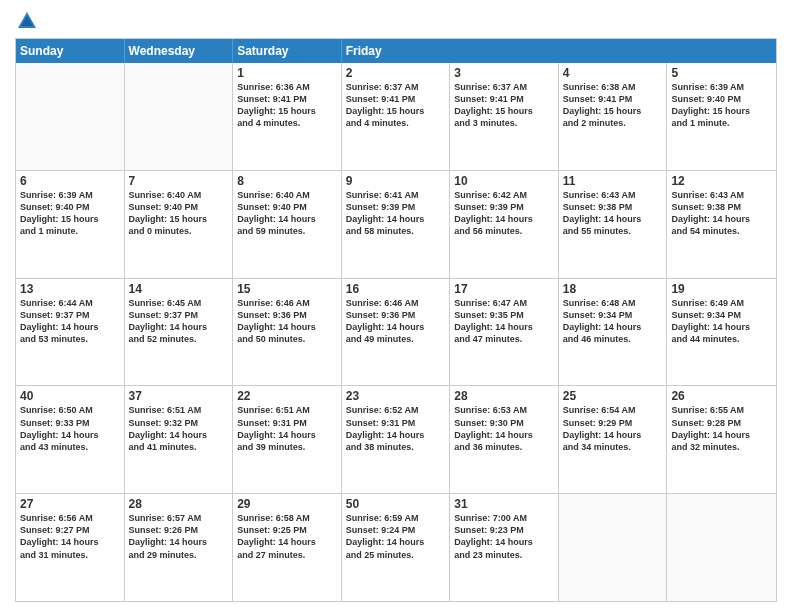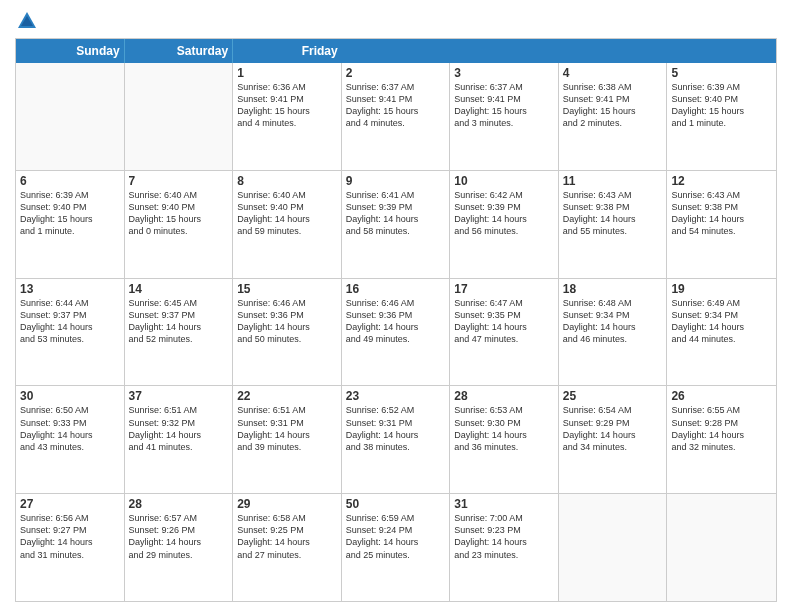--- a/index.html
+++ b/index.html
@@ -66,21 +66,21 @@
     .cal-header {
       display: grid;
       grid-template-columns: repeat(7, 1fr);
       background: #2a7fc1;
     }
     .cal-header-cell {
       color: #fff;
       font-weight: bold;
       font-size: 12px;
       padding: 5px 4px;
-      text-align: right;
+      text-align: left;
       border-right: 1px solid #4a9fd1;
     }
     .cal-header-cell:last-child { border-right: none; }
     .cal-body {
       flex: 1;
       display: flex;
       flex-direction: column;
     }
     .cal-row {
       display: grid;
@@ -104,20 +104,21 @@
       font-size: 12px;
       font-weight: bold;
       color: #333;
       display: block;
       margin-bottom: 1px;
     }
     .cell-text {
       font-size: 9px;
       line-height: 1.35;
       color: #333;
+      font-weight: bold;
     }
   </style>
 </head>
 <body>
 
 <div class="page">
   <div class="header">
     <div class="logo">
       <svg class="logo-icon" viewBox="0 0 22 22">
         <polygon points="11,2 20,18 2,18" fill="#2a7fc1"></polygon>
@@ -130,20 +131,21 @@
     </div>
     <div class="title-block">
       <div class="month-title"></div>
       <div class="location-title"></div>
     </div>
   </div>
 
   <div class="calendar">
     <div class="cal-header">
     <div class="cal-header-cell">Sunday</div>
+        <div class="cal-header-cell">Wednesday</div>
         <div class="cal-header-cell">Saturday</div>
         <div class="cal-header-cell">Friday</div>
       </div>
     <div class="cal-body">
     <div class="cal-row">
           <div class="cal-cell empty"></div>
           <div class="cal-cell empty"></div>
           <div class="cal-cell">
             <span class="day-num">1</span>
             <div class="cell-text">Sunrise: 6:36 AM<br>Sunset: 9:41 PM<br>Daylight: 15 hours<br>and 4 minutes.</div>
@@ -220,21 +222,21 @@
             <span class="day-num">18</span>
             <div class="cell-text">Sunrise: 6:48 AM<br>Sunset: 9:34 PM<br>Daylight: 14 hours<br>and 46 minutes.</div>
           </div>
           <div class="cal-cell">
             <span class="day-num">19</span>
             <div class="cell-text">Sunrise: 6:49 AM<br>Sunset: 9:34 PM<br>Daylight: 14 hours<br>and 44 minutes.</div>
           </div>
         </div>
         <div class="cal-row">
           <div class="cal-cell">
-            <span class="day-num">30</span>
+            <span class="day-num">40</span>
             <div class="cell-text">Sunrise: 6:50 AM<br>Sunset: 9:33 PM<br>Daylight: 14 hours<br>and 43 minutes.</div>
           </div>
           <div class="cal-cell">
             <span class="day-num">37</span>
             <div class="cell-text">Sunrise: 6:51 AM<br>Sunset: 9:32 PM<br>Daylight: 14 hours<br>and 41 minutes.</div>
           </div>
           <div class="cal-cell">
             <span class="day-num">22</span>
             <div class="cell-text">Sunrise: 6:51 AM<br>Sunset: 9:31 PM<br>Daylight: 14 hours<br>and 39 minutes.</div>
           </div>

